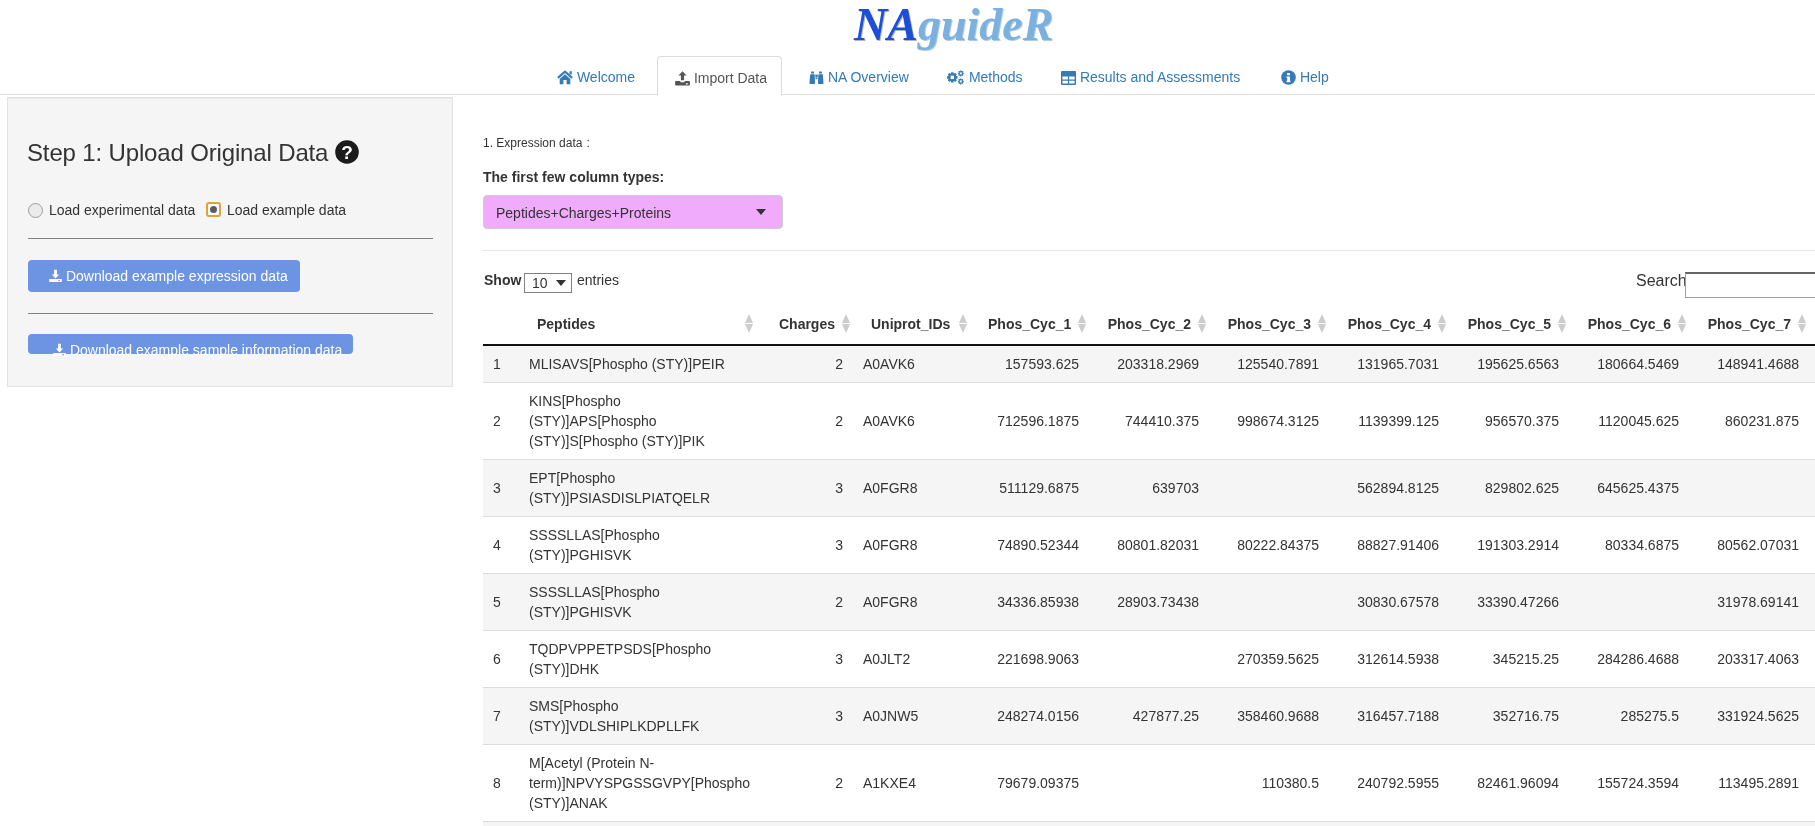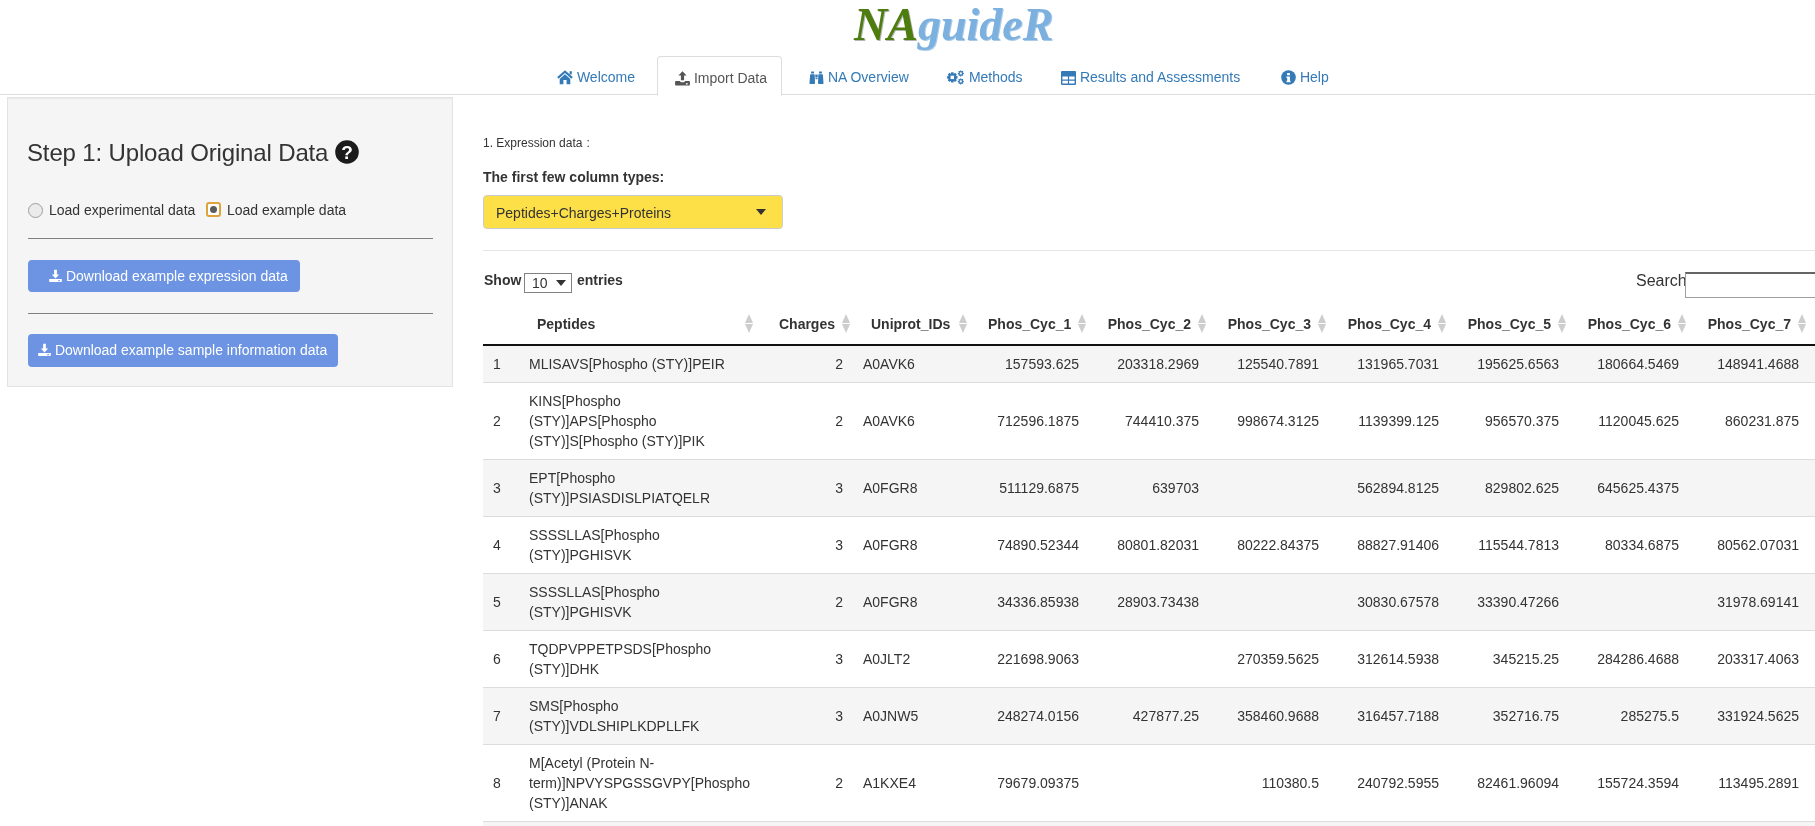--- a/index.html
+++ b/index.html
@@ -1,21 +1,21 @@
 <!DOCTYPE html>
 <html><head>
 <meta charset="utf-8">
 <style>
 * { margin:0; padding:0; }
 html,body { width:1815px; height:826px; overflow:hidden; background:#fff;
   font-family:"Liberation Sans", sans-serif; font-size:14px; color:#333; }
 
 #logo { position:absolute; left:854px; top:-2px; font-family:"Liberation Serif", serif;
   font-style:italic; font-weight:bold; font-size:46px; }
-#logo .na { color:#4d7c0f; text-shadow:1px 1px 0 #b5b5b5; }
+#logo .na { color:#1d4ed8; text-shadow:1px 1px 0 #b5b5b5; }
 #logo .gr { color:#7cb0de; text-shadow:1px 1px 0 #a9cbe8; }
 
 #nav { position:absolute; left:0; top:56px; width:1815px; height:38px;
   border-bottom:1px solid #ddd; }
 .tab { position:absolute; top:2px; height:38px; line-height:38px; color:#337ab7;
   font-size:14px; white-space:nowrap; }
 .tab svg { vertical-align:-3px; margin-right:0px; }
 .tab.active { background:#fff; border:1px solid #ddd; border-bottom:1px solid #fff;
   border-radius:4px 4px 0 0; color:#555; height:38px; top:0; line-height:42px; }
 .tab.active .inner { padding:0 0 0 17px; display:inline-block; }
@@ -34,35 +34,35 @@
   background:#5c5c5c; }
 .radlab2 { position:absolute; left:199px; top:0px; font-size:14px; line-height:26px; }
 .phr { position:absolute; left:20px; width:405px; height:0; border-top:1px solid #808080; }
 .dlbtn { position:absolute; left:20px; background:#6c94e2; color:#fff; border-radius:4px;
   font-size:14px; white-space:nowrap; }
 .dlbtn svg { vertical-align:-2px; margin-right:0px; }
 
 #h4x { position:absolute; left:483px; top:136px; font-size:12px; color:#333; font-weight:normal; }
 #collab { position:absolute; left:483px; top:169px; font-size:14px; font-weight:bold; }
 #selbox { position:absolute; left:483px; top:195px; width:298px; height:32px;
-  background:#fde047; border:1px solid #ccc; border-radius:4px; }
+  background:#f0abfc; border:1px solid #ccc; border-radius:4px; }
 #selbox .txt { position:absolute; left:12px; top:9px; font-size:14px; color:#333; }
 #selbox .car { position:absolute; right:16px; top:13px; width:0; height:0;
   border-left:5px solid transparent; border-right:5px solid transparent;
   border-top:6px solid #333; }
 #hr2 { position:absolute; left:483px; top:250px; width:1332px; height:0; border-top:1px solid #e5e5e5; }
 
 #lenctl { position:absolute; left:484px; top:272px; font-size:14px; font-weight:bold; }
 #lensel { position:absolute; left:524px; top:273px; width:46px; height:18px;
   border:1px solid #828282; background:#fff; }
 #lensel .v { position:absolute; left:7px; top:1px; font-size:14px; font-weight:normal; }
 #lensel .car { position:absolute; right:5px; top:6px; width:0; height:0;
   border-left:5px solid transparent; border-right:5px solid transparent;
   border-top:6px solid #333; }
-#entries { position:absolute; left:577px; top:272px; font-size:14px; font-weight:bold; }
+#entries { position:absolute; left:577px; top:272px; font-size:14px; font-weight:normal; }
 #searchlab { position:absolute; left:1628px; top:272px; font-size:16px; font-weight:normal;margin-left:8px; }
 #searchbox { position:absolute; left:1685px; top:272px; width:200px; height:23px;
   border:1px solid #a0a0a0; border-top:2px solid #656565; background:#fff; }
 
 #tablewrap { position:absolute; left:483px; top:304px; width:1332px; height:620px; overflow:hidden; }
 table.dt { border-collapse:collapse; table-layout:fixed; width:1446px; }
 table.dt th { font-weight:bold; font-size:14px; color:#333; padding:10px 18px; line-height:20px;
   border-bottom:2px solid #111; position:relative; text-align:left; vertical-align:middle; }
 table.dt th.r { text-align:right; }
 table.dt td { font-size:14px; color:#333; padding:8px 10px; line-height:20px;
@@ -178,21 +178,21 @@
   </div>
   <div class="phr" style="top:140px;"></div>
   <div class="dlbtn" style="top:162px; width:251px; height:32px; line-height:32px; padding-left:21px;"><svg width="13" height="14" viewBox="0 0 15 15">
         <g fill="#fff">
           <path d="M5.9 0.3 H9.1 V5.9 H11.7 L7.5 10.4 L3.3 5.9 H5.9 Z"></path>
           <path d="M0.2 11 H14.8 V13.6 Q14.8 14.4 14 14.4 H1 Q0.2 14.4 0.2 13.6 Z"></path>
         </g>
         <rect x="10.7" y="12.3" width="1.9" height="1.3" fill="#6c94e2"></rect>
       </svg> Download example expression data</div>
   <div class="phr" style="top:215px;"></div>
-  <div class="dlbtn" style="top:236px; width:300px; height:33px; line-height:33px; padding-left:10px;"><svg width="13" height="14" viewBox="0 0 15 15">
+  <div class="dlbtn" style="top:236px; width:300px; height:20px; line-height:33px; padding-left:25px;"><svg width="13" height="14" viewBox="0 0 15 15">
         <g fill="#fff">
           <path d="M5.9 0.3 H9.1 V5.9 H11.7 L7.5 10.4 L3.3 5.9 H5.9 Z"></path>
           <path d="M0.2 11 H14.8 V13.6 Q14.8 14.4 14 14.4 H1 Q0.2 14.4 0.2 13.6 Z"></path>
         </g>
         <rect x="10.7" y="12.3" width="1.9" height="1.3" fill="#6c94e2"></rect>
       </svg> Download example sample information data</div>
 </div>
 
 <div id="h4x">1. Expression data<span style="margin-left:4px;">:</span></div>
 <div id="collab">The first few column types:</div>
@@ -318,21 +318,21 @@
         </tr>
 <tr class="even">
           <td>4</td>
           <td>SSSSLLAS[Phospho<br>(STY)]PGHISVK</td>
           <td class="r">3</td>
           <td>A0FGR8</td>
           <td class="r">74890.52344</td>
           <td class="r">80801.82031</td>
           <td class="r">80222.84375</td>
           <td class="r">88827.91406</td>
-          <td class="r">115544.7813</td>
+          <td class="r">191303.2914</td>
           <td class="r">80334.6875</td>
           <td class="r">80562.07031</td>
           <td class="r">88888.8</td>
         </tr>
 <tr class="odd">
           <td>5</td>
           <td>SSSSLLAS[Phospho<br>(STY)]PGHISVK</td>
           <td class="r">2</td>
           <td>A0FGR8</td>
           <td class="r">34336.85938</td>

